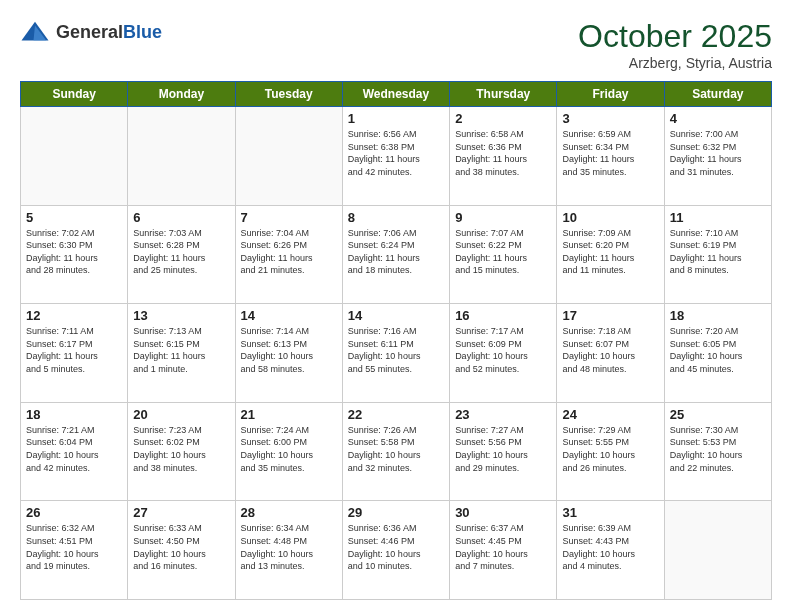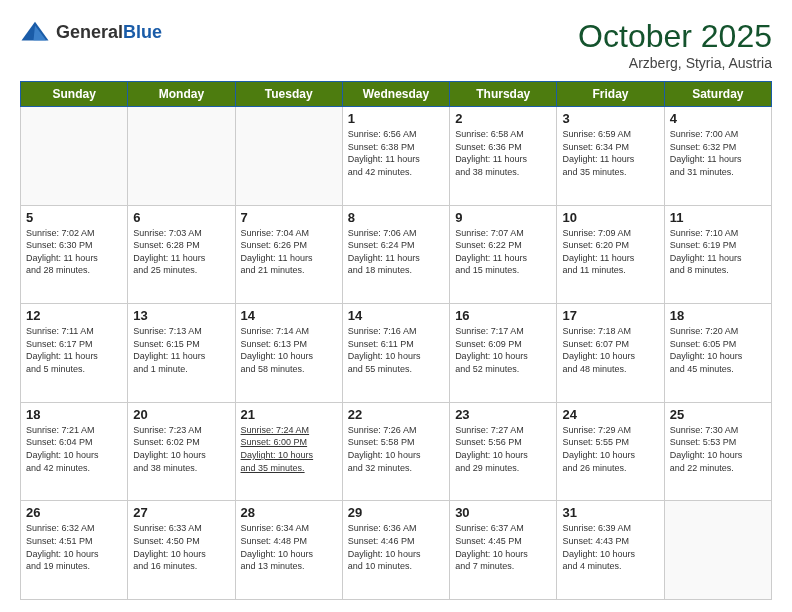--- a/index.html
+++ b/index.html
@@ -275,21 +275,21 @@
           </td>
           <td>
             <span class="day-number">20</span>
             <div class="day-info" style="white-space: pre-line;">Sunrise: 7:23 AM
 Sunset: 6:02 PM
 Daylight: 10 hours
 and 38 minutes.</div>
           </td>
           <td>
             <span class="day-number">21</span>
-            <div class="day-info" style="white-space: pre-line; text-decoration: underline;">Sunrise: 7:24 AM
+            <div class="day-info" style="white-space: pre-line;">Sunrise: 7:24 AM
 Sunset: 6:00 PM
 Daylight: 10 hours
 and 35 minutes.</div>
           </td>
           <td>
             <span class="day-number">22</span>
             <div class="day-info" style="white-space: pre-line;">Sunrise: 7:26 AM
 Sunset: 5:58 PM
 Daylight: 10 hours
 and 32 minutes.</div>

